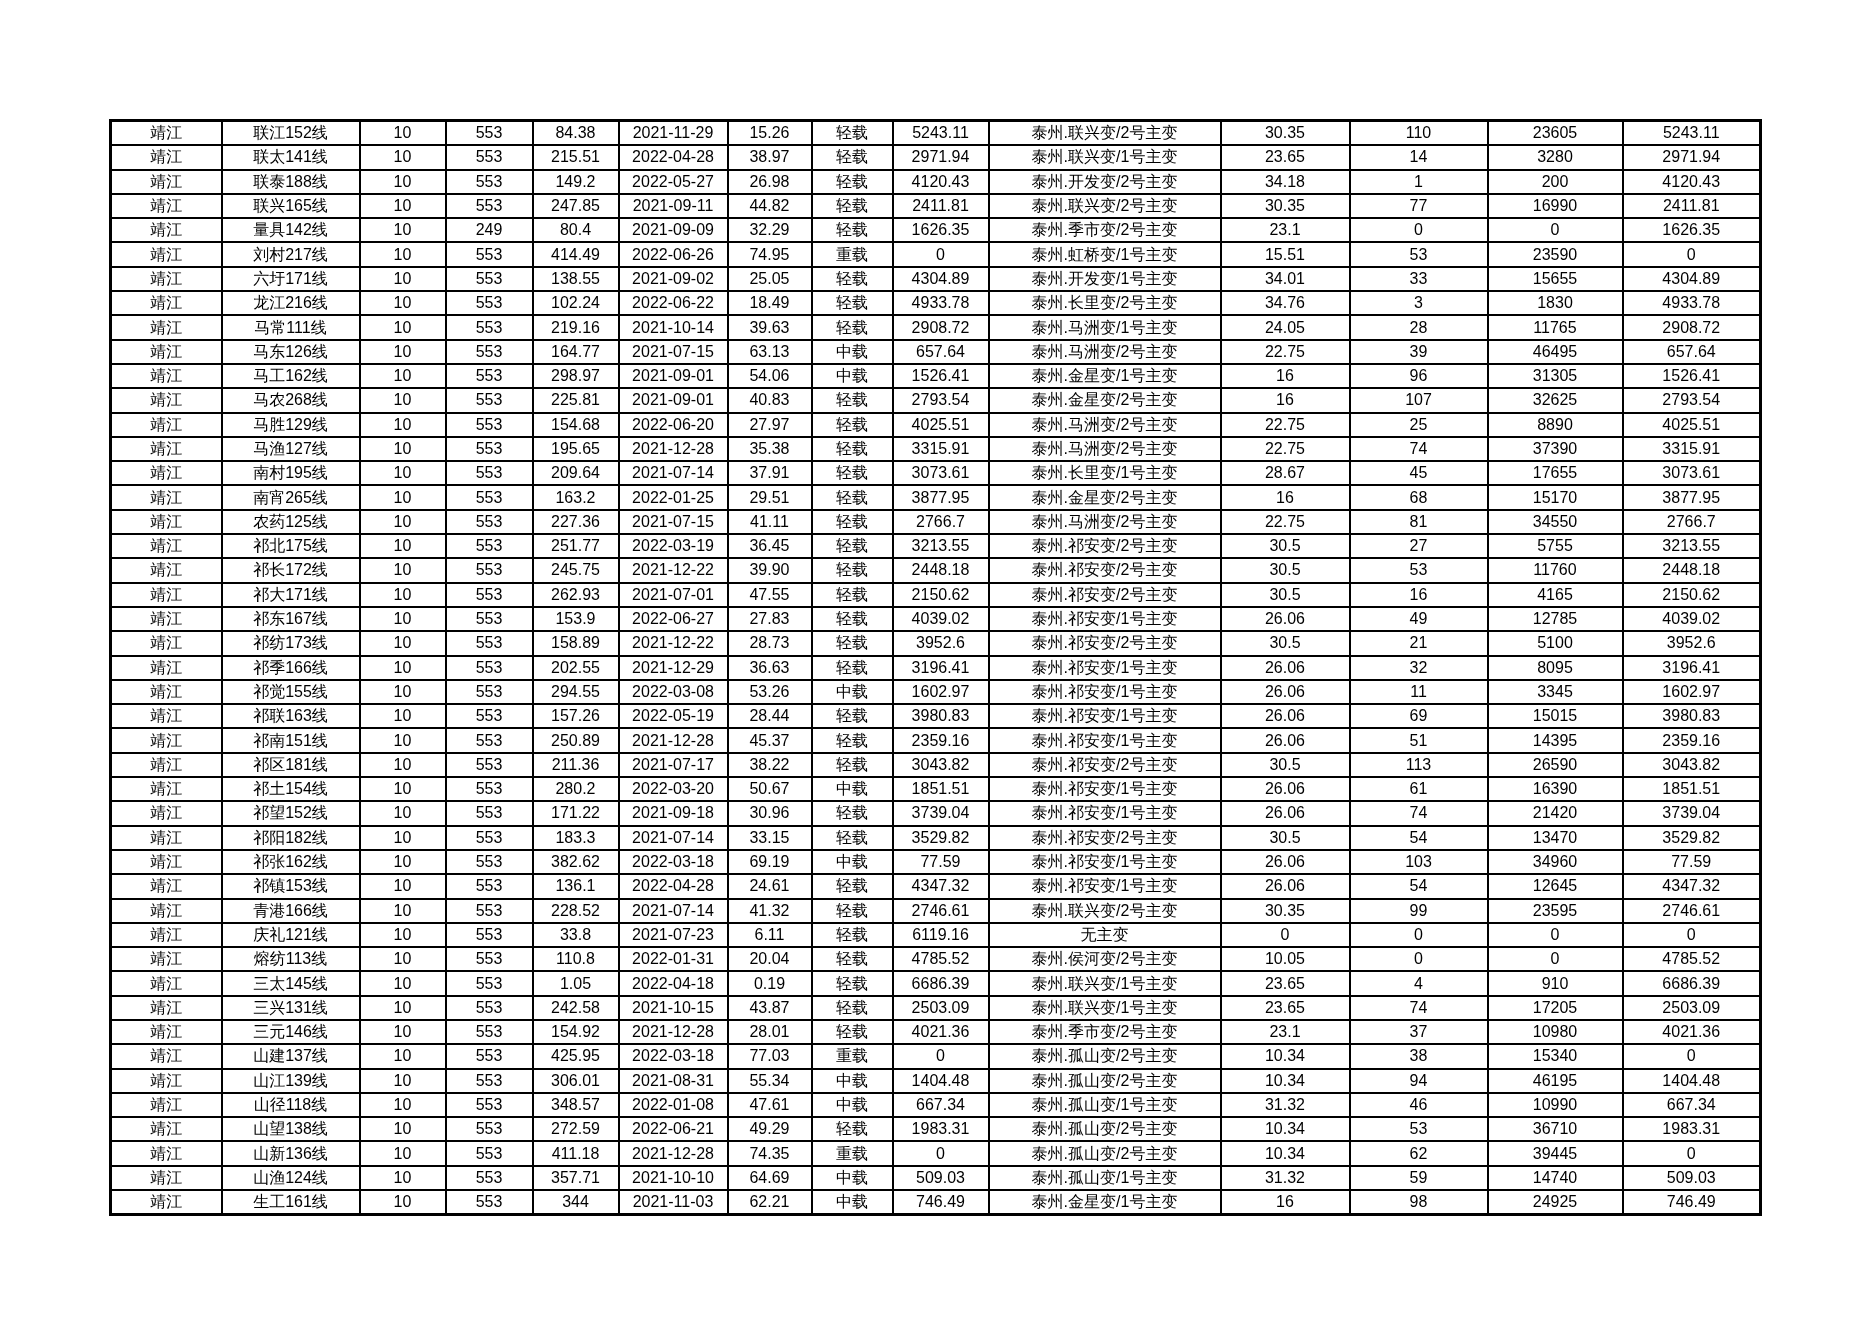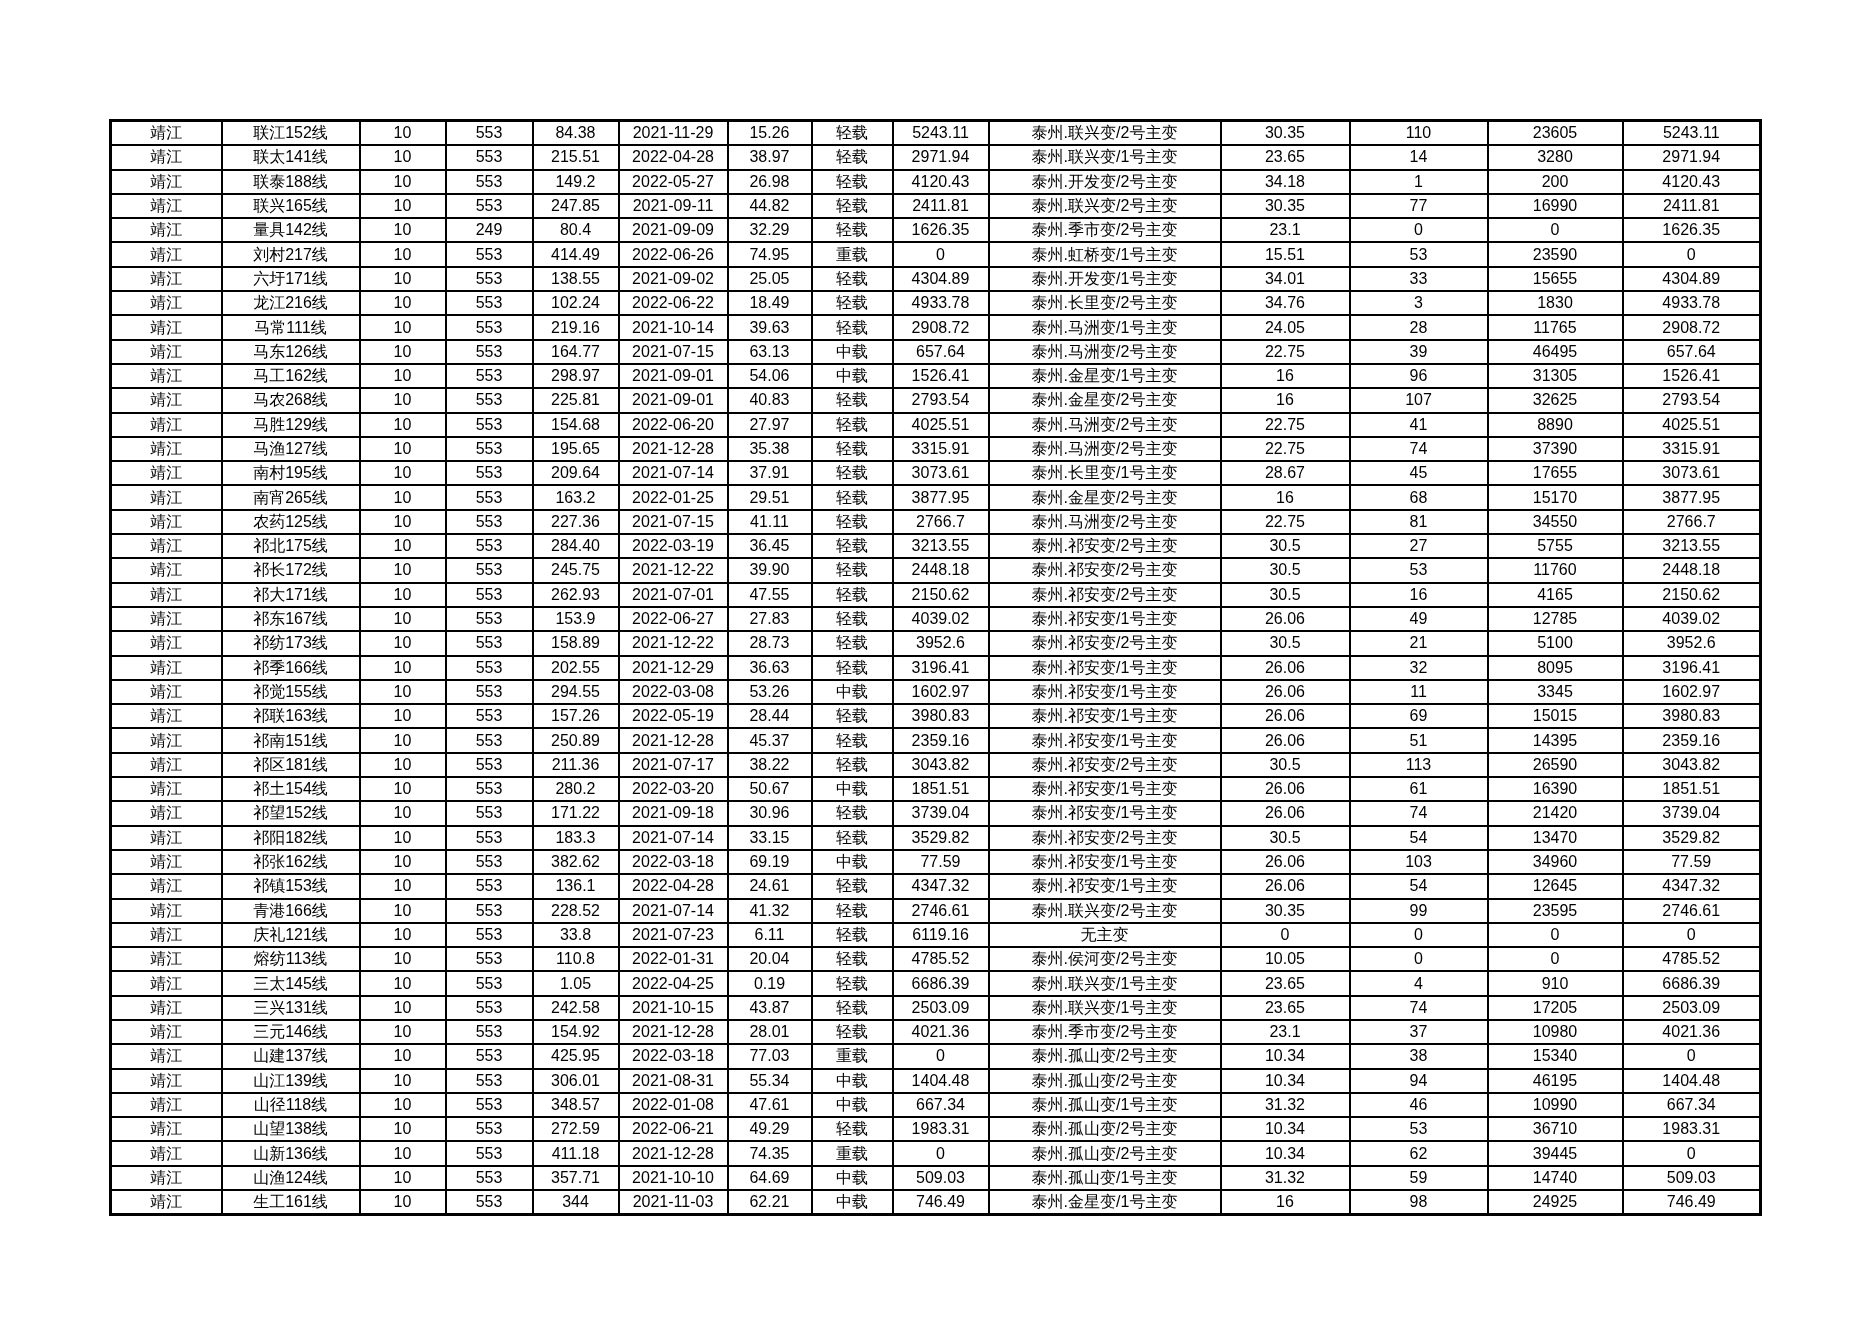--- a/index.html
+++ b/index.html
@@ -279,21 +279,21 @@
           <td>马胜129线</td>
           <td>10</td>
           <td>553</td>
           <td>154.68</td>
           <td>2022-06-20</td>
           <td>27.97</td>
           <td>轻载</td>
           <td>4025.51</td>
           <td>泰州.马洲变/2号主变</td>
           <td>22.75</td>
-          <td>41</td>
+          <td>25</td>
           <td>8890</td>
           <td>4025.51</td>
         </tr>
         <tr>
           <td>靖江</td>
           <td>马渔127线</td>
           <td>10</td>
           <td>553</td>
           <td>195.65</td>
           <td>2021-12-28</td>
@@ -352,21 +352,21 @@
           <td>22.75</td>
           <td>81</td>
           <td>34550</td>
           <td>2766.7</td>
         </tr>
         <tr>
           <td>靖江</td>
           <td>祁北175线</td>
           <td>10</td>
           <td>553</td>
-          <td>284.40</td>
+          <td>251.77</td>
           <td>2022-03-19</td>
           <td>36.45</td>
           <td>轻载</td>
           <td>3213.55</td>
           <td>泰州.祁安变/2号主变</td>
           <td>30.5</td>
           <td>27</td>
           <td>5755</td>
           <td>3213.55</td>
         </tr>
@@ -641,21 +641,21 @@
           <td>0</td>
           <td>0</td>
           <td>4785.52</td>
         </tr>
         <tr>
           <td>靖江</td>
           <td>三太145线</td>
           <td>10</td>
           <td>553</td>
           <td>1.05</td>
-          <td>2022-04-25</td>
+          <td>2022-04-18</td>
           <td>0.19</td>
           <td>轻载</td>
           <td>6686.39</td>
           <td>泰州.联兴变/1号主变</td>
           <td>23.65</td>
           <td>4</td>
           <td>910</td>
           <td>6686.39</td>
         </tr>
         <tr>

